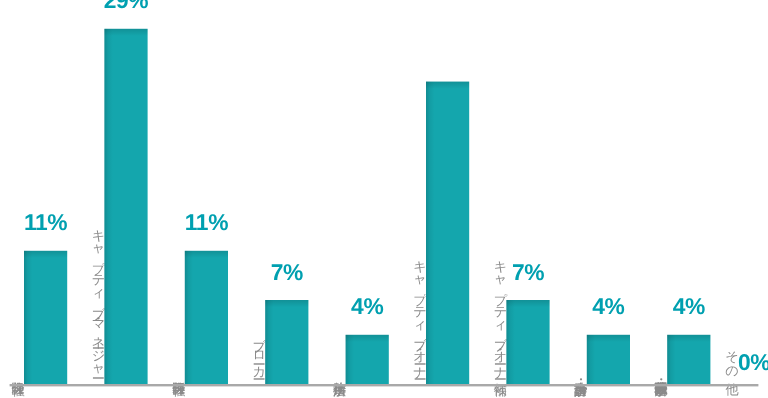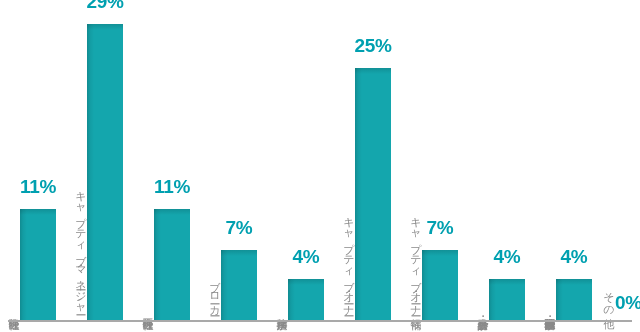--- a/index.html
+++ b/index.html
@@ -117,21 +117,20 @@
     </div>
 
     <div class="bar-group" style="left:268px;">
       <div class="cat-label" style="left:2px;">法律事務所</div>
       <div class="value-label" style="bottom:52px;">4%</div>
       <div class="bar" style="height:41px;"></div>
     </div>
 
     <div class="bar-group" style="left:335px;">
       <div class="cat-label" style="left:2px;">キャプティブ・オーナー</div>
-      <div class="value-label" style="bottom:263px;">25%</div>
       <div class="bar" style="height:252px;"></div>
     </div>
 
     <div class="bar-group" style="left:402px;">
       <div class="cat-label" style="left:2px;">キャプティブ・オーナー候補</div>
       <div class="value-label" style="bottom:81px;">7%</div>
       <div class="bar" style="height:70px;"></div>
     </div>
 
     <div class="bar-group" style="left:469px;">

